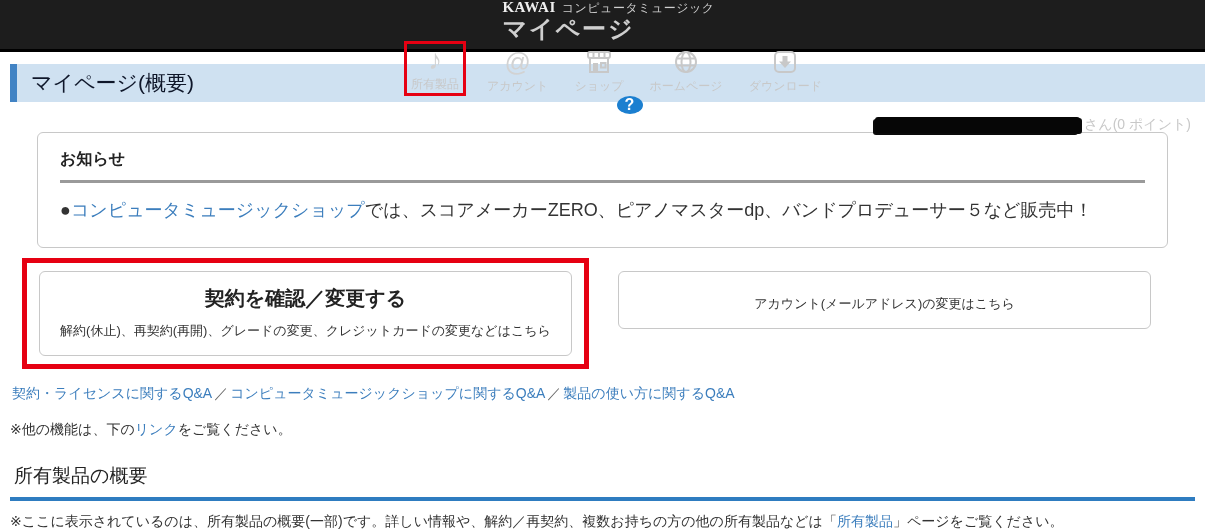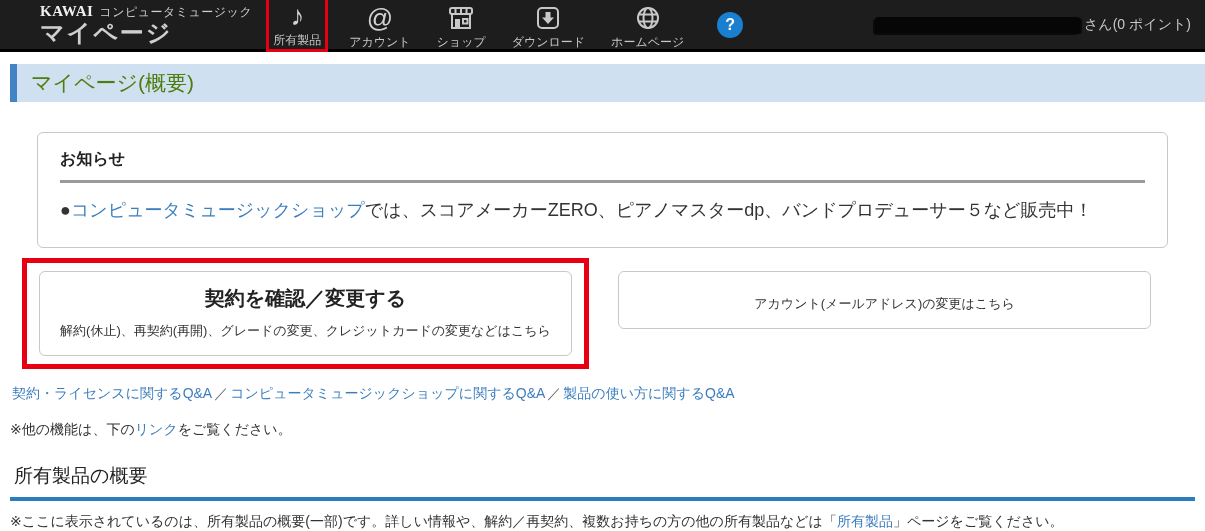--- a/index.html
+++ b/index.html
@@ -1,21 +1,21 @@
 <!DOCTYPE html>
 <html lang="ja"><head>
 <meta charset="utf-8">
 <style>
   * { box-sizing: border-box; margin: 0; padding: 0; }
   html,body { width:1205px; height:531px; background:#fff; overflow:hidden;
               font-family:"Liberation Sans","DejaVu Sans",sans-serif; }
 
   
   .header { height:52px; background:#1d1d1d; border-bottom:3px solid #000;
-            display:flex; align-items:center; padding:0 14px 0 40px; }
+            display:flex; align-items:center; padding:0 14px 0 40px;flex-direction:column; }
   .logo { margin-right:14px; line-height:1.05; white-space:nowrap; }
   .logo-top { font-size:13px; color:#e2e2e2; letter-spacing:.5px; }
   .logo-brand { font-family:"Liberation Serif","DejaVu Serif",serif; font-weight:bold; font-size:15px; color:#efefef; margin-right:6px;}
   .logo-sub { font-size:12px; color:#cfcfcf; }
   .logo-main { font-size:24px; font-weight:bold; color:#cfcfcf; letter-spacing:2px; }
   .nav { display:flex; align-items:flex-end; gap:16px; }
   .nav-item { display:flex; flex-direction:column; align-items:center; justify-content:flex-end;
               color:#c8c8c8; font-size:12px; padding:3px 5px 4px; cursor:pointer; line-height:1; }
   .nav-item .ico { height:30px; display:flex; align-items:center; justify-content:center; margin-bottom:3px; }
   .nav-item.hl { border:3px solid #e60012; padding:1px 4px 3px; }
@@ -26,21 +26,21 @@
               margin-left:28px; cursor:pointer; }
   .user-block { margin-left:auto; text-align:right; font-size:14px; color:#c8c8c8; line-height:1.55; }
   .user-line { display:flex; align-items:center; justify-content:flex-end; gap:4px; }
   .redacted { display:inline-block; width:205px; height:16px; background:#060606; border-radius:3px;
               box-shadow:2px 1px 0 #0a0a0a, -2px 2px 0 #0a0a0a; }
   .logout { cursor:pointer; }
 
   
   .title-band { margin:12px 0 0 10px; background:#cfe1f1; border-left:7px solid #4183c4;
                 height:38px; display:flex; align-items:center; padding-left:14px;
-                font-size:21px; color:#4d7c0f; }
+                font-size:21px; color:#0f172a; }
 
   
   .notice-box { margin:30px 37px 0 37px; border:1px solid #c8c8c8; border-radius:6px;
                 padding:16px 22px 22px; background:#fff; }
   .notice-head { font-size:16px; font-weight:bold; color:#222; }
   .notice-rule { border:none; border-top:3px solid #9a9a9a; margin:10px 0 14px; }
   .notice-text { font-size:18px; color:#333; line-height:1.55; }
   a.lnk { color:#3c7ebd; text-decoration:none; cursor:pointer; }
 
   
@@ -94,36 +94,36 @@
           <path d="M5 10 V24 H23 V10"></path>
           <rect x="8" y="15" width="5" height="9" fill="#c8c8c8" stroke="none"></rect>
           <rect x="16" y="15" width="4.5" height="4.5"></rect>
         </svg>
       </span>
       <span>ショップ</span>
     </div>
     <div class="nav-item">
       <span class="ico">
         <svg class="picto" width="28" height="28" viewBox="0 0 28 28">
-          <rect x="4" y="4" width="20" height="20" rx="4"></rect>
-          <polygon points="11.5,8 16.5,8 16.5,13.5 20,13.5 14,20 8,13.5 11.5,13.5" fill="#c8c8c8" stroke="none"></polygon>
-        </svg>
-      </span>
-      <span>ダウンロード</span>
-    </div>
-    <div class="nav-item">
-      <span class="ico">
-        <svg class="picto" width="28" height="28" viewBox="0 0 28 28">
           <circle cx="14" cy="14" r="10"></circle>
           <ellipse cx="14" cy="14" rx="4.5" ry="10"></ellipse>
           <line x1="4.5" y1="10.5" x2="23.5" y2="10.5"></line>
           <line x1="4.5" y1="17.5" x2="23.5" y2="17.5"></line>
         </svg>
       </span>
       <span>ホームページ</span>
+    </div>
+    <div class="nav-item">
+      <span class="ico">
+        <svg class="picto" width="28" height="28" viewBox="0 0 28 28">
+          <rect x="4" y="4" width="20" height="20" rx="4"></rect>
+          <polygon points="11.5,8 16.5,8 16.5,13.5 20,13.5 14,20 8,13.5 11.5,13.5" fill="#c8c8c8" stroke="none"></polygon>
+        </svg>
+      </span>
+      <span>ダウンロード</span>
     </div>
   </div>
 
   <div class="help-btn">?</div>
 
   <div class="user-block">
     <div class="user-line">
       <span class="redacted"></span>
       <span>さん(0 ポイント)</span>
     </div>

